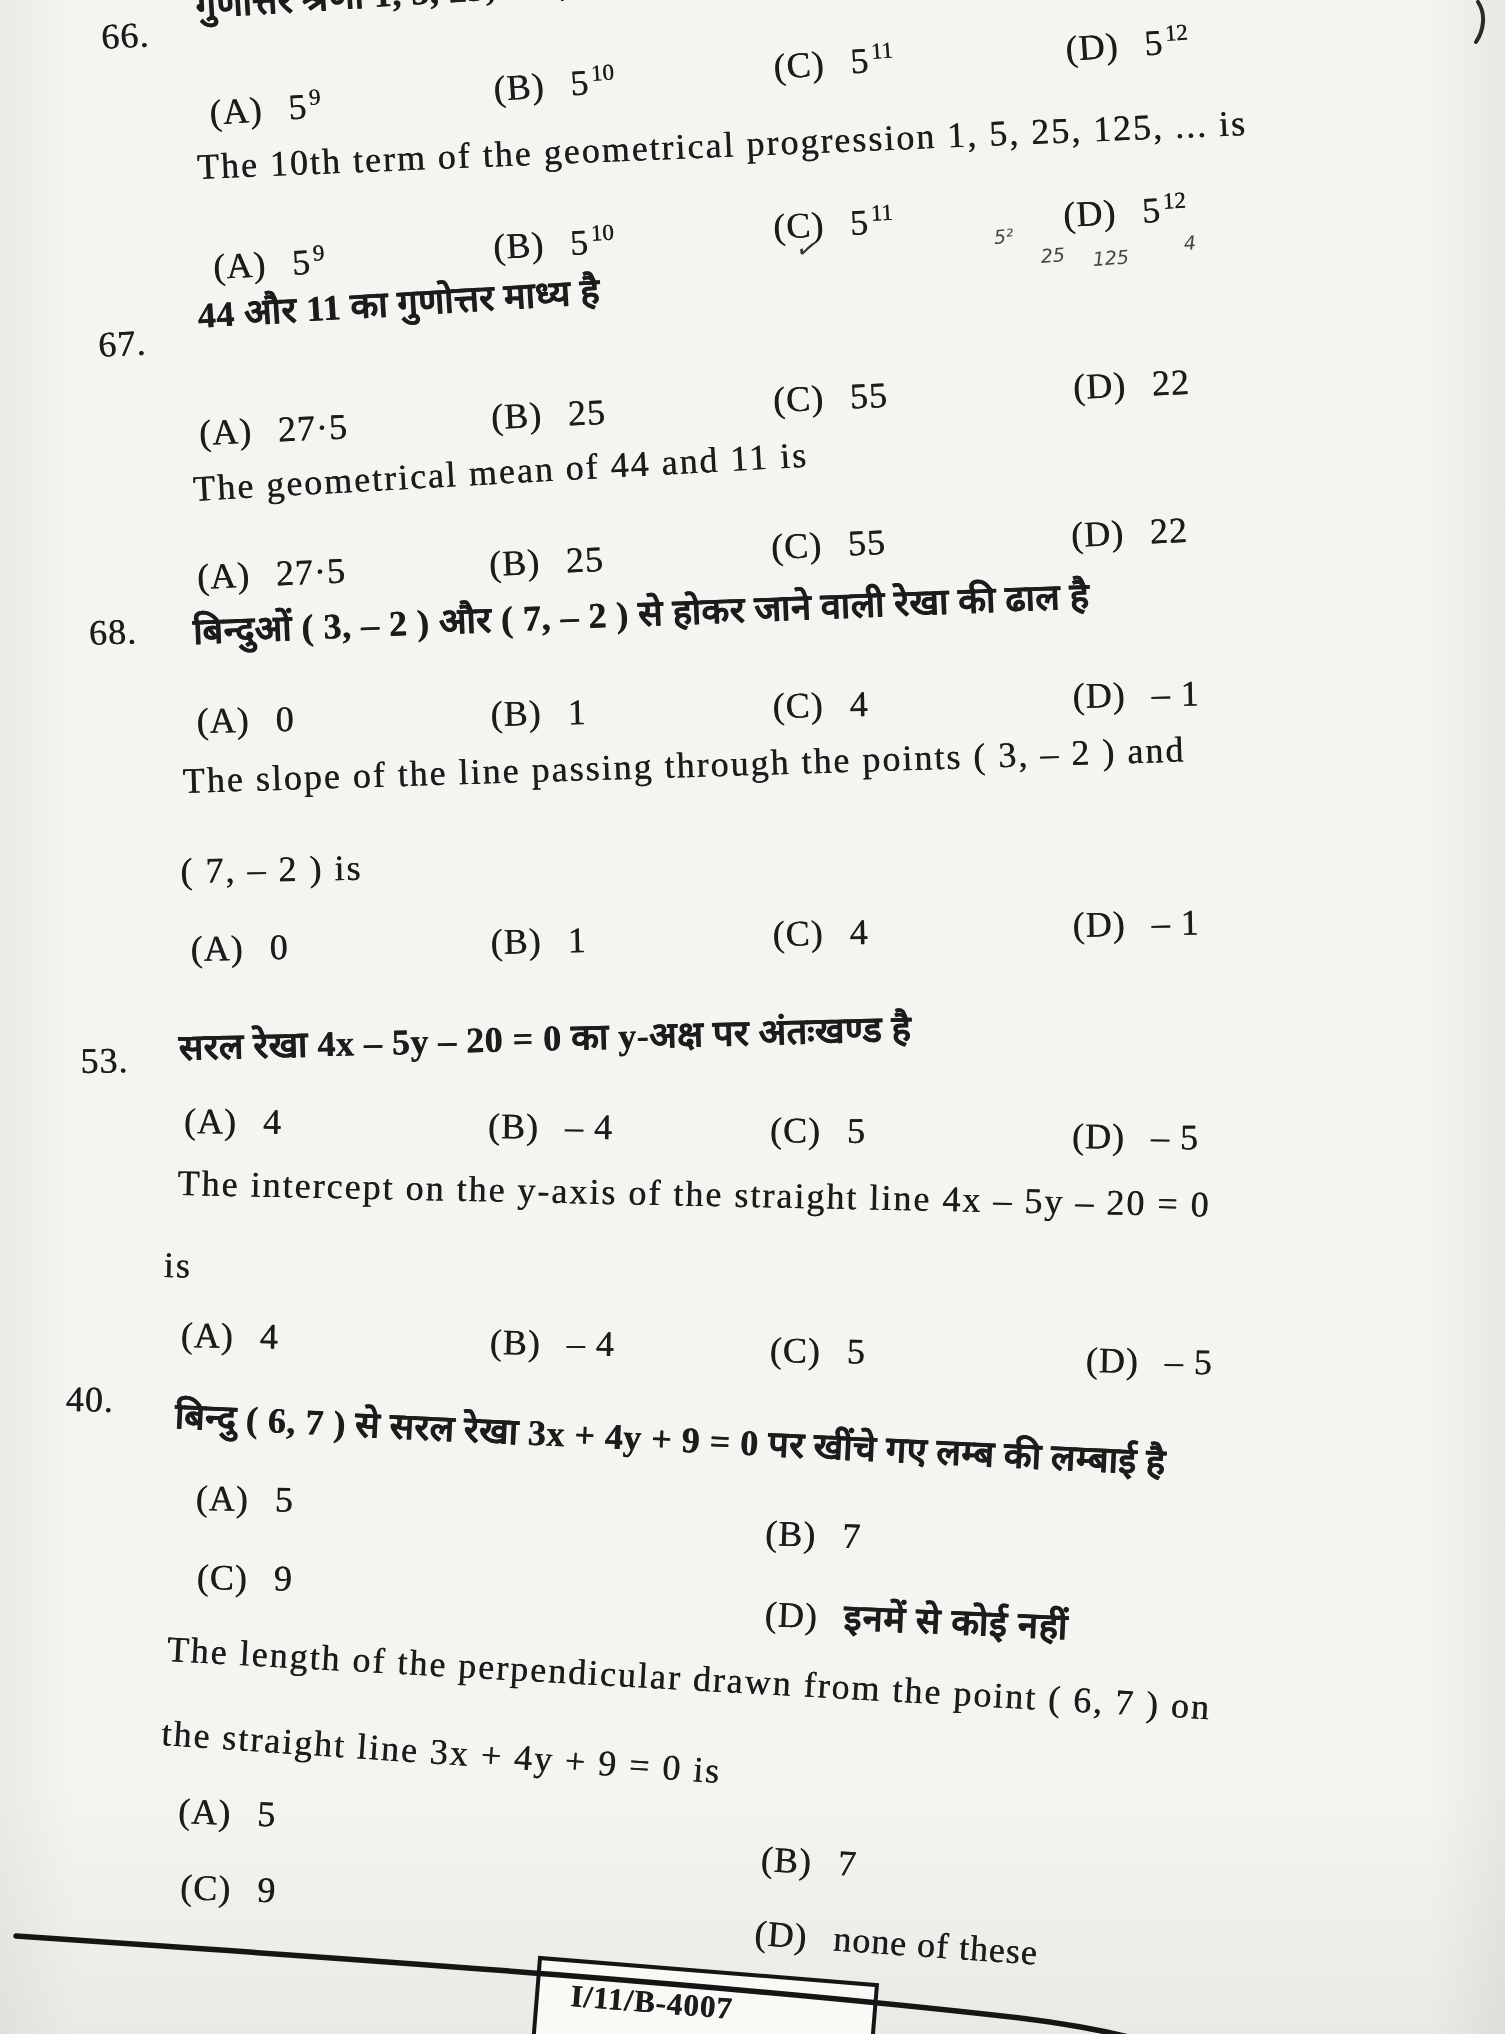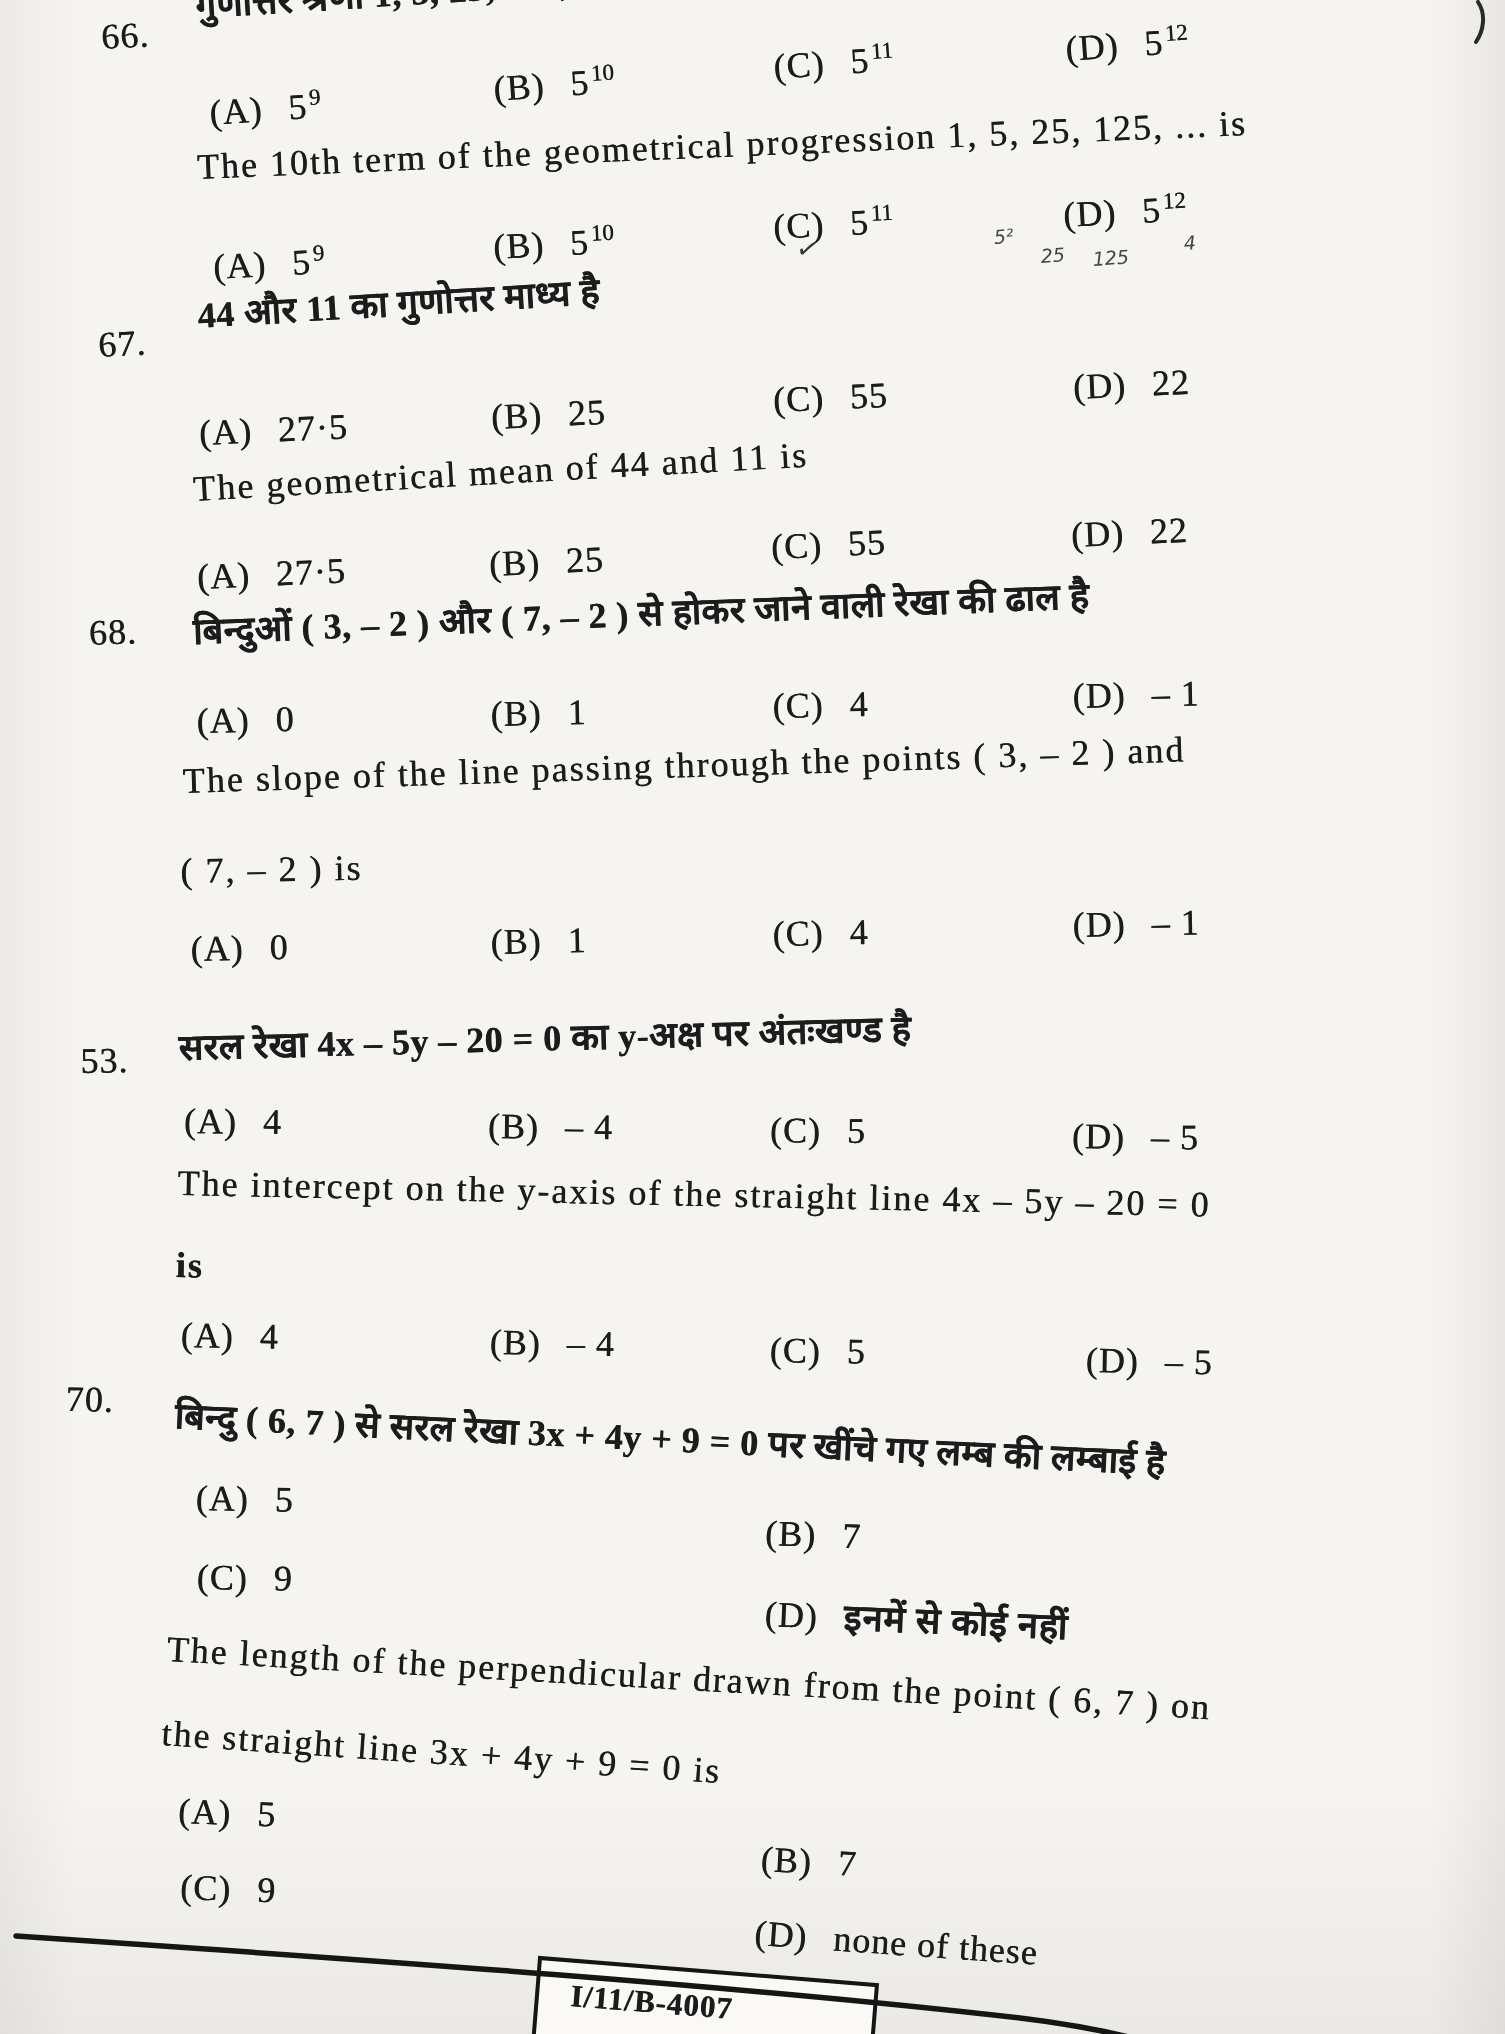--- a/index.html
+++ b/index.html
@@ -161,36 +161,36 @@
     <span class="lab">(B)</span><span>– 4</span>
   </div>
   <div class="t opt" style="left:770px;top:1109px;transform:rotate(0.6deg);">
     <span class="lab">(C)</span><span>5</span>
   </div>
   <div class="t opt" style="left:1072px;top:1115px;transform:rotate(0.6deg);">
     <span class="lab">(D)</span><span>– 5</span>
   </div>
 
   <div class="t en" style="left:178px;top:1162px;transform:rotate(1.2deg);">The intercept on the y-axis of the straight line 4x – 5y – 20 = 0</div>
-  <div class="t en" style="left:176px;top:1244px;transform:rotate(1deg);font-weight:bold;">is</div>
+  <div class="t en" style="left:164px;top:1244px;transform:rotate(1deg);">is</div>
 
   <div class="t opt" style="left:181px;top:1314px;transform:rotate(1deg);">
     <span class="lab">(A)</span><span>4</span>
   </div>
   <div class="t opt" style="left:490px;top:1321px;transform:rotate(1deg);">
     <span class="lab">(B)</span><span>– 4</span>
   </div>
   <div class="t opt" style="left:770px;top:1329px;transform:rotate(1deg);">
     <span class="lab">(C)</span><span>5</span>
   </div>
   <div class="t opt" style="left:1086px;top:1339px;transform:rotate(1deg);">
     <span class="lab">(D)</span><span>– 5</span>
   </div>
 
-  <div class="t num" style="left:66px;top:1378px;transform:rotate(1deg);">70.</div>
+  <div class="t num" style="left:66px;top:1378px;transform:rotate(1deg);">40.</div>
   <div class="t hi" style="left:176px;top:1390px;transform:rotate(2.7deg);">बिन्दु ( 6, 7 ) से सरल रेखा 3x + 4y + 9 = 0 पर खींचे गए लम्ब की लम्बाई है</div>
 
   <div class="t opt" style="left:196px;top:1477px;transform:rotate(1deg);">
     <span class="lab">(A)</span><span>5</span>
   </div>
   <div class="t opt" style="left:766px;top:1512px;transform:rotate(2deg);">
     <span class="lab">(B)</span><span>7</span>
   </div>
   <div class="t opt" style="left:197px;top:1556px;transform:rotate(1deg);">
     <span class="lab">(C)</span><span>9</span>

